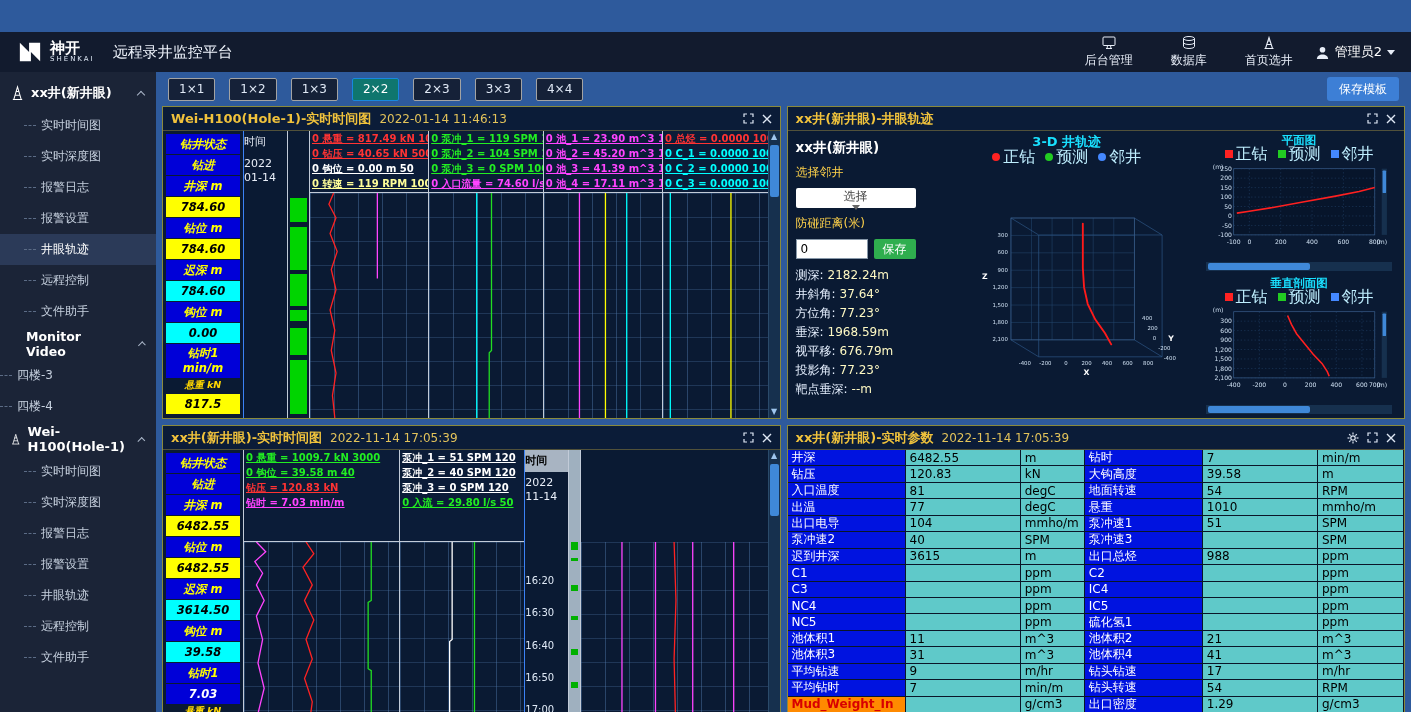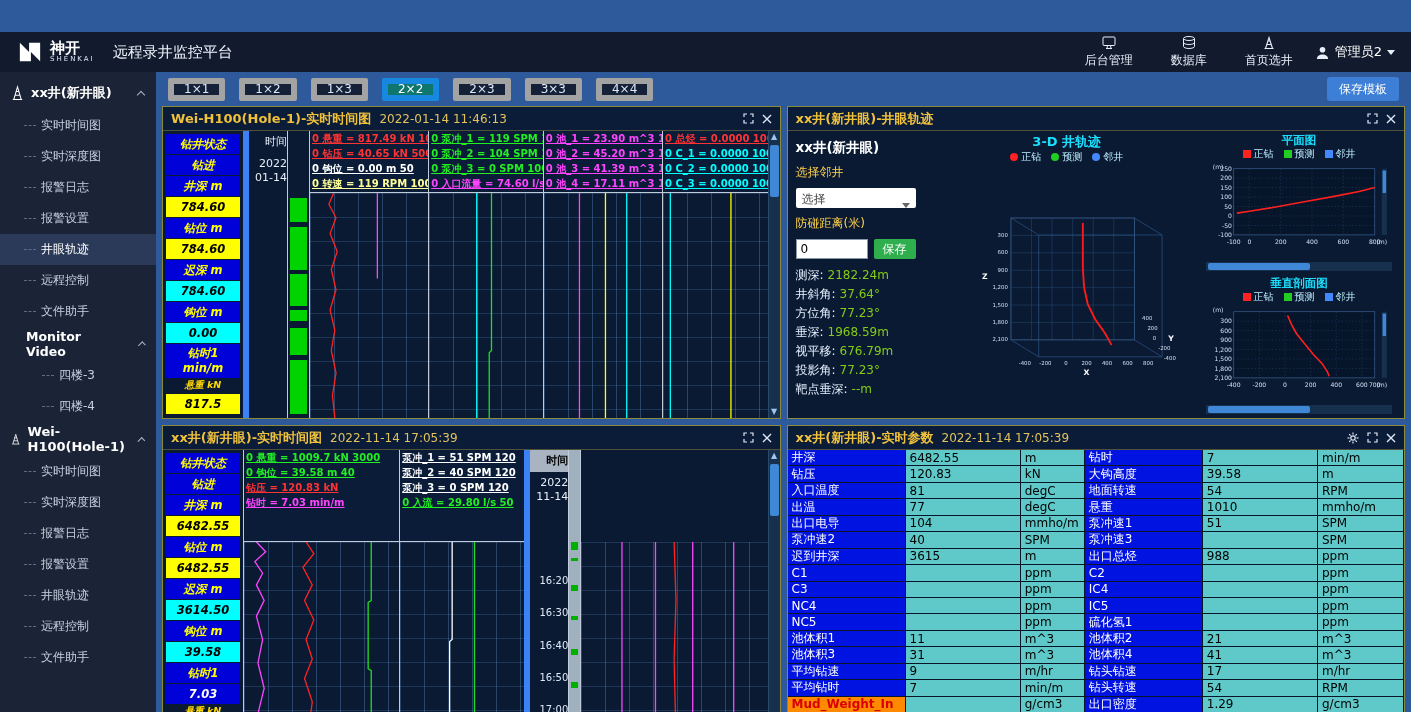--- a/index.html
+++ b/index.html
@@ -15,49 +15,49 @@
   .hnav{margin-left:auto;display:flex;align-items:flex-end;gap:38px;padding-right:14px;}
   .hnav-item{display:flex;flex-direction:column;align-items:center;gap:2px;font-size:12px;color:#e8eef8;cursor:pointer;}
   .huser{display:flex;align-items:center;gap:5px;font-size:13px;color:#fff;cursor:pointer;}
   .caret-down{width:0;height:0;border-left:4px solid transparent;border-right:4px solid transparent;border-top:5px solid #e8eef8;}
   
   .bd{flex:1;display:flex;min-height:0;}
   .sidebar{width:156px;flex:0 0 156px;background:#1b2437;overflow:hidden;padding-top:4px;}
   .sb-group{height:34px;display:flex;align-items:center;gap:6px;padding:0 12px 0 10px;color:#fff;font-size:13px;font-weight:bold;cursor:pointer;}
   .sb-subgroup{height:33px;display:flex;align-items:center;gap:12px;padding:0 12px 0 26px;color:#fff;font-size:12.5px;font-weight:bold;cursor:pointer;}
   .sb-item{height:31px;display:flex;align-items:center;padding-left:24px;font-size:12px;color:#c6d0de;cursor:pointer;}
-  .sb-subitem{height:31px;display:flex;align-items:center;padding-left:42px;font-size:12px;color:#c6d0de;cursor:pointer;}
+  .sb-subitem{height:31px;display:flex;align-items:center;font-size:12px;color:#c6d0de;cursor:pointer;}
   .sb-item.sel{background:#2b3a58;color:#fff;}
   .sb-item .dash,.sb-subitem .dash{width:12px;border-top:1px dashed #5c6c86;margin-right:5px;flex:0 0 12px;}
   .grow{flex:1;}
   .chev{width:6px;height:6px;border-right:1.5px solid #aab6c8;border-bottom:1.5px solid #aab6c8;transform:rotate(-135deg);margin-top:3px;}
   
   .main{flex:1;display:flex;flex-direction:column;min-width:0;background:#2e5a9c;}
   .toolbar{height:34px;flex:0 0 34px;display:flex;align-items:center;gap:14px;padding:0 12px;}
-  .lbtn{min-width:42px;height:23px;background:#152138;border:6px solid #a3a3a3;color:#dfe8f5;font-size:12px;display:flex;align-items:center;justify-content:center;cursor:pointer;border-radius:2px;padding:0 10px;font-family:inherit;}
+  .lbtn{min-width:42px;height:23px;background:#152138;border:1px solid #a3a3a3;color:#dfe8f5;font-size:12px;display:flex;align-items:center;justify-content:center;cursor:pointer;border-radius:2px;padding:0 10px;font-family:inherit;}
   .lbtn.active{background:#0f766e;border-color:#1788e0;color:#fff;}
   .save-btn{margin-left:auto;height:24px;padding:0 12px;background:#3d7fd6;color:#fff;border:none;border-radius:3px;font-size:12px;cursor:pointer;font-family:inherit;}
   .panels{flex:1;display:grid;grid-template-columns:1fr 1fr;grid-template-rows:1fr 1fr;gap:6px;padding:0 6px 6px 6px;min-height:0;}
   .panel{border:1px solid #8a8a3c;background:#0a1a33;display:flex;flex-direction:column;min-height:0;min-width:0;overflow:hidden;}
   .ptitle{height:24px;flex:0 0 24px;background:#0b1c38;display:flex;align-items:center;gap:8px;padding:0 8px;border-bottom:1px solid #51513a;}
   .ptitle .t{color:#f0c23c;font-weight:bold;font-size:13px;white-space:nowrap;}
   .ptitle .ts{color:#e3c35a;font-size:12px;white-space:nowrap;}
   .ptitle .sp{flex:1;}
   .picon{display:flex;align-items:center;cursor:pointer;}
   
   .tc-body{flex:1;display:flex;min-height:0;background:#0a1a33;overflow:hidden;}
   .pcol{width:80px;flex:0 0 80px;padding:3px;display:flex;flex-direction:column;}
   .pbox{height:20px;flex:0 0 auto;margin-bottom:1px;font-size:11.5px;font-weight:bold;font-style:italic;display:flex;align-items:center;justify-content:center;overflow:hidden;}
   .pbox.blue{background:#0000d8;color:#ffff00;}
   .pbox.yellow{background:#ffff00;color:#000;}
   .pbox.cyan{background:#00ffff;color:#000;}
   .pbox.blue-val{background:#0000d8;color:#fff;}
   .pbox.blue-tall{background:#0000d8;color:#ffff00;height:34px;flex-direction:column;line-height:15px;}
   .pbox.mini{height:13px;background:transparent;color:#ffd700;font-size:9.5px;justify-content:flex-start;}
-  .timecol{width:44px;flex:0 0 44px;position:relative;text-align:right;color:#e8eef8;font-size:11px;border-left:6px solid #3b82f6;}
+  .timecol{width:44px;flex:0 0 44px;position:relative;text-align:left;color:#e8eef8;font-size:11px;border-left:1px solid #3b82f6;}
   .timecol .tth{height:22px;line-height:22px;}
   .timecol.grayhead .tth{background:#a8b4c2;color:#000;font-weight:bold;}
   .timecol .tyr{margin-top:4px;line-height:14px;}
   .timecol .tdt{line-height:14px;}
   .carea{position:absolute;left:0;right:0;bottom:0;}
   .timecol .tick{position:absolute;width:100%;font-size:10px;color:#dfe9f6;}
   .lithcol{width:22px;flex:0 0 22px;position:relative;border-left:1px solid #c2cbd8;}
   .lithblock{position:absolute;left:2px;right:2px;background:#00d400;}
   .markscol{width:12px;flex:0 0 12px;position:relative;background:#9fb0bf;border-left:1px solid #c2cbd8;}
   .markblock{position:absolute;left:2px;right:2px;background:#00b000;}
@@ -68,32 +68,32 @@
   .carea svg.curves{position:absolute;inset:0;width:100%;height:100%;}
   .vscroll{width:12px;flex:0 0 12px;background:#16304e;border-left:1px solid #2a4a6a;position:relative;}
   .vthumb{position:absolute;top:14px;left:1px;right:1px;height:52px;background:#3f88d8;border-radius:2px;cursor:pointer;}
   .varrow{position:absolute;left:0;right:0;height:12px;color:#9fc6ee;font-size:8px;text-align:center;line-height:12px;}
   .varrow.top{top:0;}.varrow.bot{bottom:0;}
   
   .traj-body{flex:1;display:flex;min-height:0;color:#fff;}
   .tinfo{width:152px;flex:0 0 152px;padding:8px;display:flex;flex-direction:column;gap:7px;font-size:12px;}
   .wname{font-size:13.5px;font-weight:bold;}
   .ylab{color:#ffd24a;}
-  .tsel{height:20px;width:120px;background:#fff;color:#444;font-size:12px;display:flex;align-items:flex-end;justify-content:space-between;padding:0 6px;border-radius:2px;cursor:pointer;}
+  .tsel{height:20px;width:120px;background:#fff;color:#444;font-size:12px;display:flex;align-items:center;justify-content:space-between;padding:0 6px;border-radius:2px;cursor:pointer;flex-direction:column;}
   .selcaret{width:0;height:0;border-left:4px solid transparent;border-right:4px solid transparent;border-top:5px solid #666;}
   .dist-row{display:flex;gap:6px;align-items:center;}
   .dist-input{width:72px;height:20px;background:#fff;color:#000;font-size:12px;padding:0 4px;border:1px solid #8899aa;font-family:inherit;}
   .save2{height:20px;padding:0 9px;background:#2fae4e;color:#fff;font-size:12px;border:none;border-radius:2px;cursor:pointer;font-family:inherit;}
   .irow{display:flex;gap:4px;line-height:19px;}
   .irow .l{color:#e6f0ff;}
-  .irow .v{color:#84cc16;}
+  .irow .v{color:#fef9c3;}
   .t3d{flex:1;display:flex;flex-direction:column;align-items:center;min-width:0;padding-top:3px;}
   .ctitle{color:#19e0ff;font-weight:bold;font-size:13px;text-align:center;line-height:16px;}
   .ctitle.small{font-size:11.5px;line-height:14px;}
-  .legend{display:flex;gap:10px;align-items:center;justify-content:center;font-size:10px;color:#bfefff;line-height:13px;}
+  .legend{display:flex;gap:10px;align-items:center;justify-content:center;font-size:16px;color:#bfefff;line-height:13px;}
   .litem{display:flex;align-items:center;gap:3px;}
   .sw{width:8px;height:8px;display:inline-block;}
   .sw.dot{border-radius:50%;}
   .t3d svg{width:100%;flex:1;min-height:0;}
   .tright{width:210px;flex:0 0 210px;display:flex;flex-direction:column;padding:2px 4px;gap:3px;}
   .mini{flex:1;display:flex;flex-direction:column;min-height:0;}
   .mini svg{width:100%;flex:1;min-height:0;}
   .hscroll{height:9px;flex:0 0 9px;background:#16304e;position:relative;margin:1px 8px 2px 8px;cursor:pointer;}
   .hthumb{position:absolute;left:2px;top:1px;bottom:1px;width:55%;background:#3f88d8;border-radius:2px;}
   

